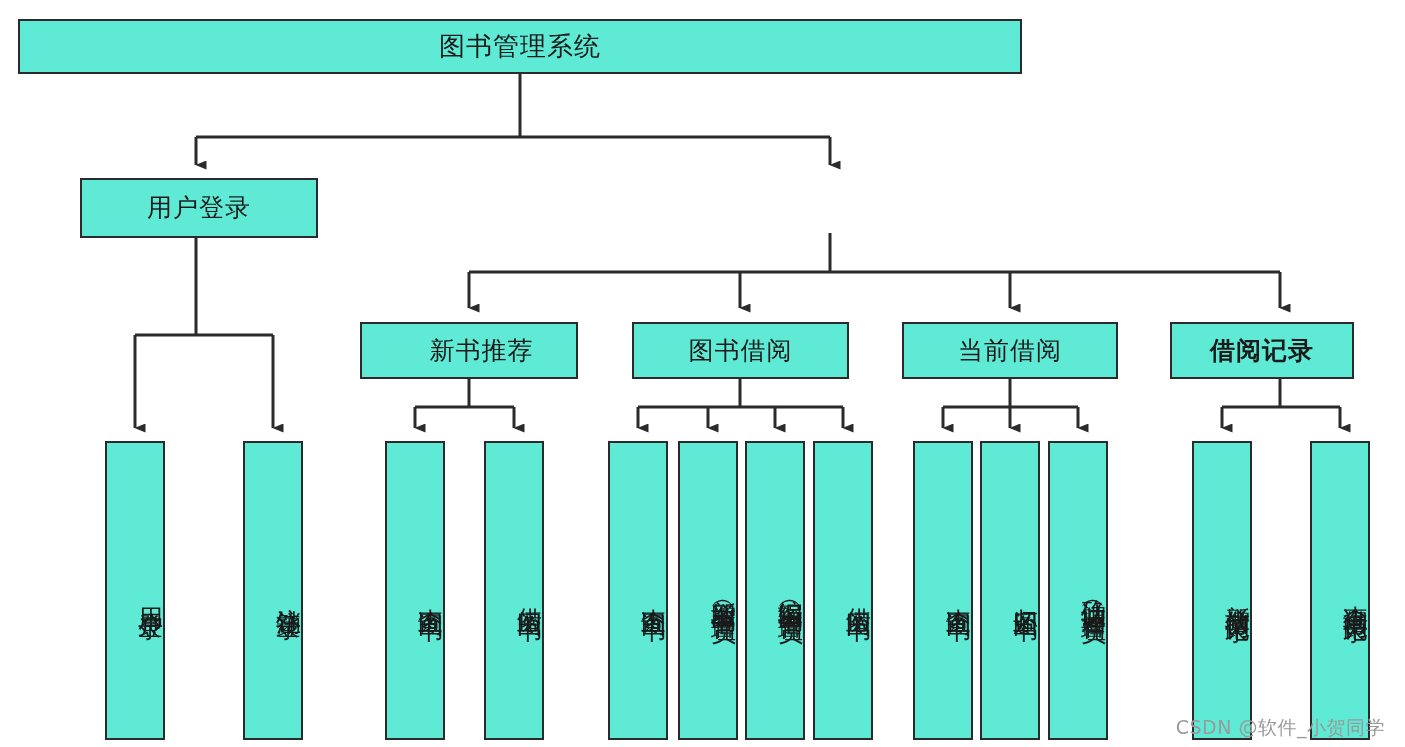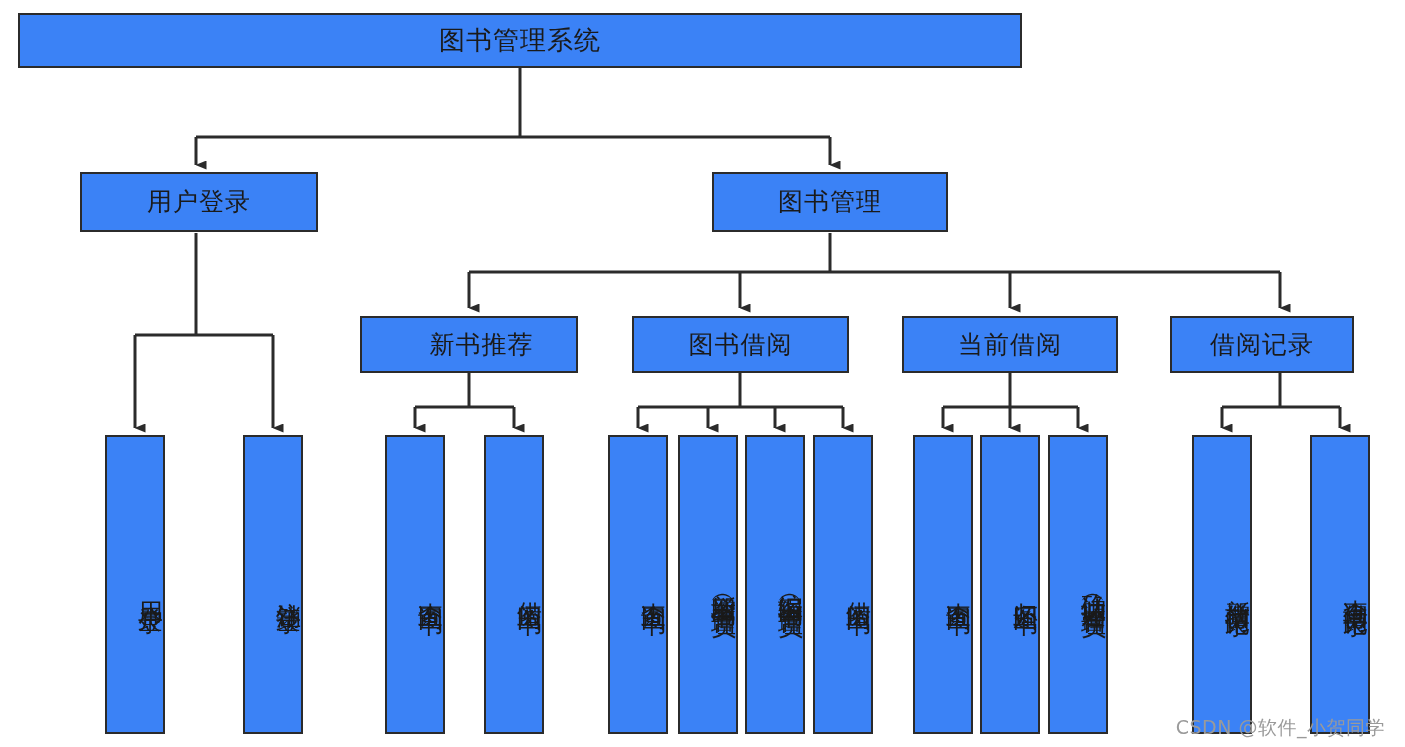--- a/index.html
+++ b/index.html
@@ -22,26 +22,27 @@
     position: absolute;
     left: 0;
     top: 0;
     width: 1405px;
     height: 747px;
     pointer-events: none;
   }
   .node {
     position: absolute;
     box-sizing: border-box;
-    background: #3b82f6;
+    background: #5eead4;
     border: 2px solid #2b2b2b;
     display: flex;
     align-items: center;
     justify-content: center;
     color: #1a1a1a;
+    margin-top: 6px;
   }
   .node.horiz {
     font-size: 25px;
     letter-spacing: 1px;
     line-height: 1.1;
   }
   .node.vert {
     writing-mode: vertical-rl;
     text-orientation: upright;
     font-size: 25px;
@@ -124,26 +125,25 @@
       <path d="M1280,373 L1280,407"></path>
       <path d="M1222,407 L1340,407"></path>
       <path d="M1222,407 L1222,428" marker-end="url(#arrowhead)"></path>
       <path d="M1340,407 L1340,428" marker-end="url(#arrowhead)"></path>
     </g>
   </svg>
 
   <div class="node horiz root" style="left:18px; top:13px; width:1004px; height:55px;">图书管理系统</div>
 
   <div class="node horiz" style="left:80px; top:172px; width:238px; height:60px;">用户登录</div>
-  <div class="node horiz" style="left:712px; top:172px; width:236px; height:60px;">图书管理</div>
 
   <div class="node horiz" style="left:360px; top:316px; width:218px; height:57px;padding-left:25px;">新书推荐</div>
   <div class="node horiz" style="left:632px; top:316px; width:217px; height:57px;">图书借阅</div>
   <div class="node horiz" style="left:902px; top:316px; width:216px; height:57px;">当前借阅</div>
-  <div class="node horiz" style="left:1170px; top:316px; width:184px; height:57px;">借阅记录</div>
+  <div class="node horiz" style="left:1170px; top:316px; width:184px; height:57px;font-weight:bold;">借阅记录</div>
 
   <div class="node vert" style="left:105px; top:435px; width:60px; height:299px;">
     <span class="vtext">用户登录</span>
   </div>
   <div class="node vert" style="left:243px; top:435px; width:60px; height:299px;">
     <span class="vtext">注销登录</span>
   </div>
 
   <div class="node vert" style="left:385px; top:435px; width:60px; height:299px;">
     <span class="vtext">查询图书</span>

